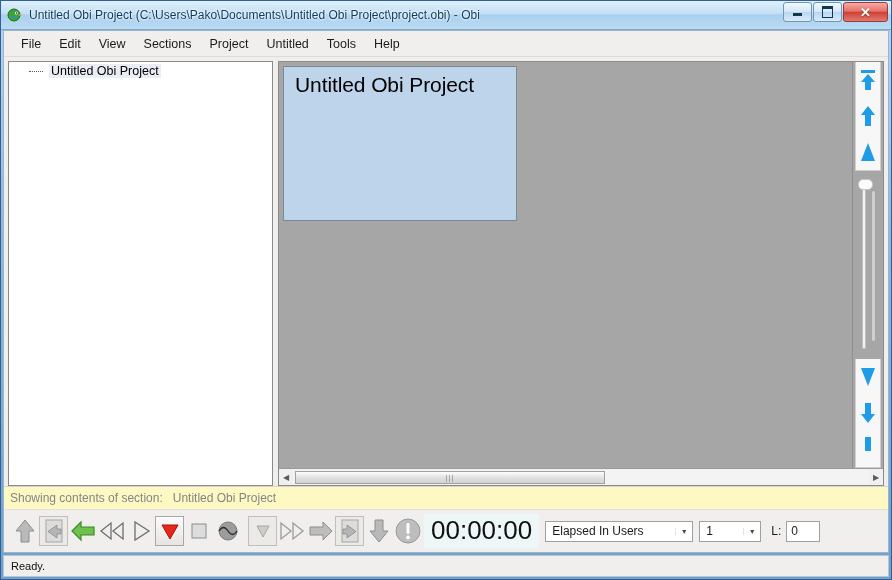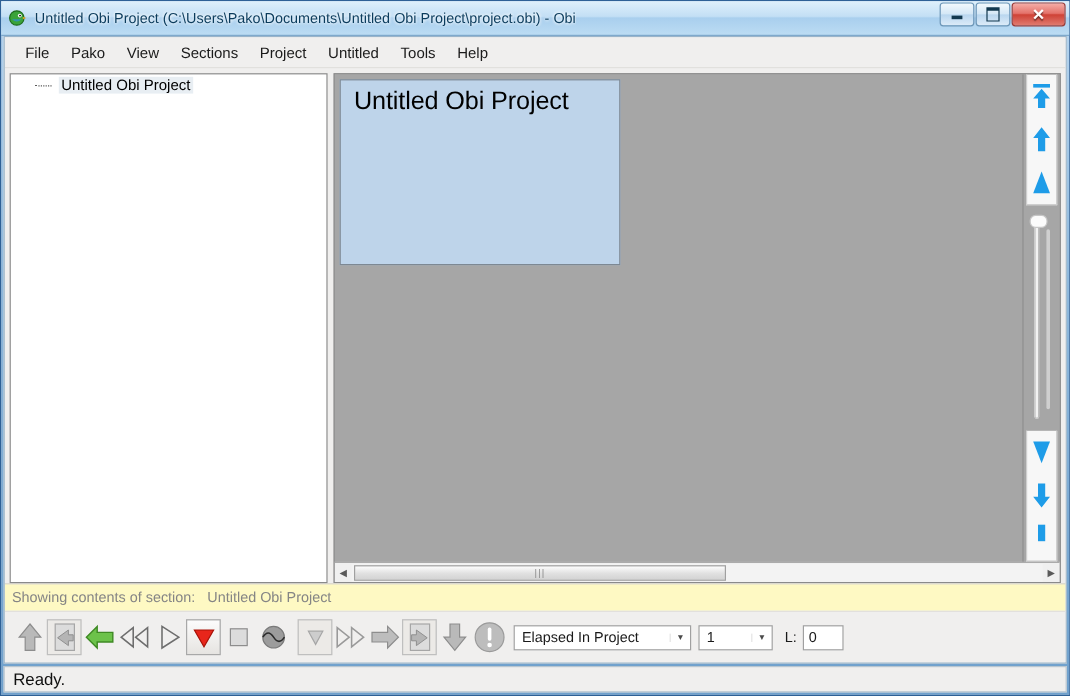--- a/index.html
+++ b/index.html
@@ -302,21 +302,21 @@
   }
 
   
   #statusbar {
     height: 22px; flex: 0 0 22px;
     margin: 0 2px 2px 2px;
     background: #f0efee;
     border: 1px solid #b9c6d0;
     display: flex; align-items: center;
     padding-left: 7px;
-    font-size: 14px; color: #111111;
+    font-size: 11px; color: #111111;
     box-sizing: border-box;
   }
 </style>
 </head>
 <body>
 
 <div id="window">
 
   <div id="titlebar">
     <div id="app-icon">
@@ -340,21 +340,21 @@
       <div class="winbtn close">
         <span class="winglyph">✕</span>
       </div>
     </div>
   </div>
 
   <div id="client">
 
     <div id="menubar">
       <div class="menu-item">File</div>
-      <div class="menu-item">Pako</div>
+      <div class="menu-item">Edit</div>
       <div class="menu-item">View</div>
       <div class="menu-item">Sections</div>
       <div class="menu-item">Project</div>
       <div class="menu-item">Untitled</div>
       <div class="menu-item">Tools</div>
       <div class="menu-item">Help</div>
     </div>
 
     <div id="main">
 
@@ -529,23 +529,26 @@
       </div>
 
       <div class="tbtn">
         <svg width="28" height="28" viewBox="0 0 28 28">
           <circle cx="14" cy="14" r="12" fill="#bdbdbd" stroke="#9a9a9a"></circle>
           <rect x="12.5" y="6" width="3" height="11" rx="1.4" fill="#ffffff"></rect>
           <circle cx="14" cy="20.5" r="1.9" fill="#ffffff"></circle>
         </svg>
       </div>
 
+      <div id="timebox">
+        <div id="time-value">00:00:00</div>
+      </div>
 
       <div class="combo" id="combo-mode">
-        <span class="ctext">Elapsed In Project</span>
+        <span class="ctext">Elapsed In Users</span>
         <span class="carrow">▼</span>
       </div>
 
       <div class="combo" id="combo-num">
         <span class="ctext">1</span>
         <span class="carrow">▼</span>
       </div>
 
       <span id="l-label">L:</span>
       <div id="l-input">0</div>

